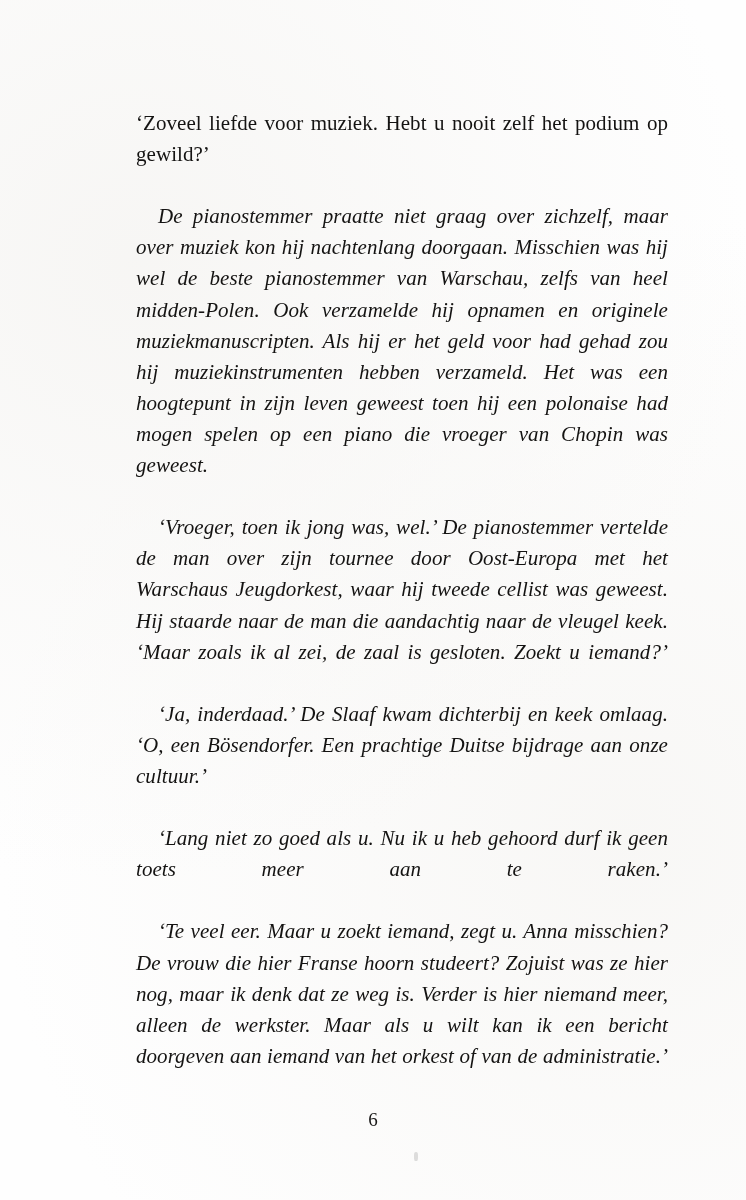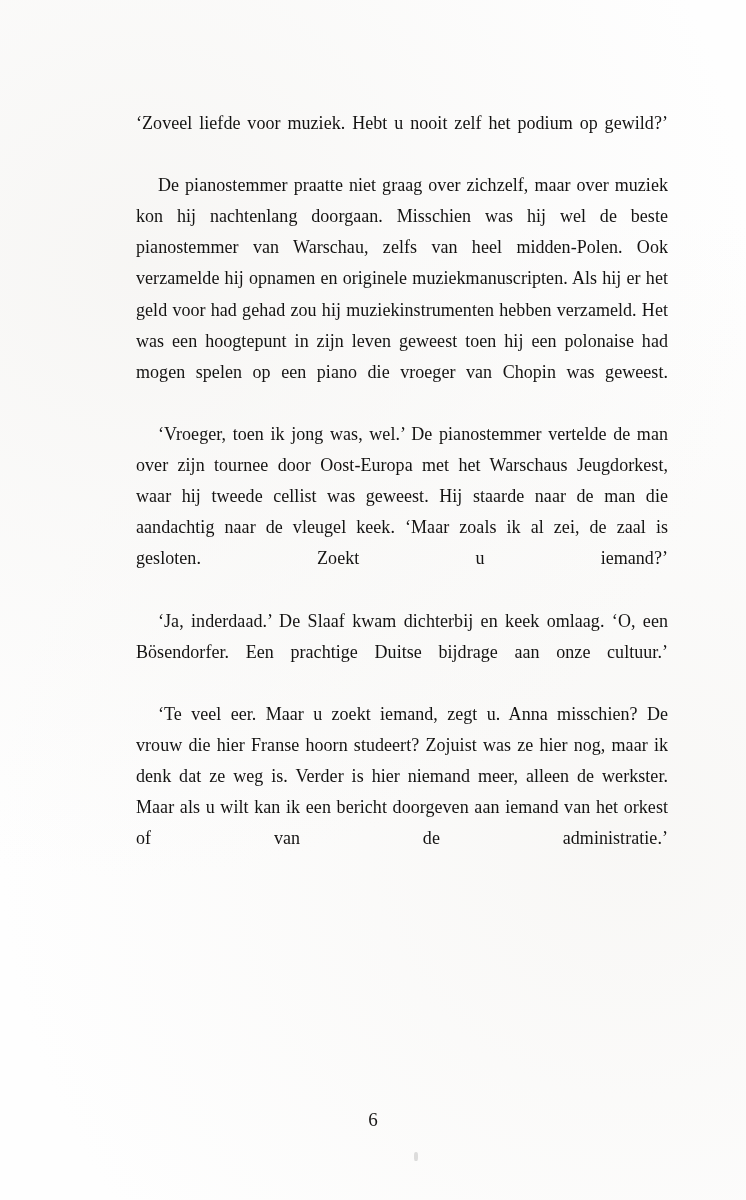--- a/index.html
+++ b/index.html
@@ -29,30 +29,31 @@
     position: absolute;
     left: 136px;
     top: 108px;
     width: 532px;
   }
 
   p.para {
     margin: 0;
     text-align: justify;
     text-justify: inter-word;
-    font-size: 18px;
+    font-size: 21px;
     line-height: 31.1px;
     letter-spacing: 0.05px;
     word-spacing: 0.2px;
     color: #141312;
     text-indent: 0;
     -webkit-font-smoothing: antialiased;
   }
   p.para.indent {
     text-indent: 22px;
+    font-style: italic;
   }
   
   p.para:after {
     content: "";
     display: inline-block;
     width: 100%;
   }
 
   #folio {
     position: absolute;
@@ -79,20 +80,21 @@
 </head>
 <body>
 
 <div id="page">
 
   <div id="textblock">
     <p class="para">‘Zoveel liefde voor muziek. Hebt u nooit zelf het podium op gewild?’</p>
     <p class="para indent">De pianostemmer praatte niet graag over zichzelf, maar over muziek kon hij nachtenlang doorgaan. Misschien was hij wel de beste pianostemmer van Warschau, zelfs van heel midden-Polen. Ook verzamelde hij opnamen en originele muziekmanuscripten. Als hij er het geld voor had gehad zou hij muziekinstrumenten hebben verzameld. Het was een hoogtepunt in zijn leven geweest toen hij een polonaise had mogen spelen op een piano die vroeger van Chopin was geweest.</p>
     <p class="para indent">‘Vroeger, toen ik jong was, wel.’ De pianostemmer vertelde de man over zijn tournee door Oost-Europa met het Warschaus Jeugdorkest, waar hij tweede cellist was geweest. Hij staarde naar de man die aandachtig naar de vleugel keek. ‘Maar zoals ik al zei, de zaal is gesloten. Zoekt u iemand?’</p>
     <p class="para indent">‘Ja, inderdaad.’ De Slaaf kwam dichterbij en keek omlaag. ‘O, een Bösendorfer. Een prachtige Duitse bijdrage aan onze cultuur.’</p>
+    <p class="para indent">‘Lang niet zo goed als u. Nu ik u heb gehoord durf ik geen toets meer aan te raken.’</p>
     <p class="para indent">‘Te veel eer. Maar u zoekt iemand, zegt u. Anna misschien? De vrouw die hier Franse hoorn studeert? Zojuist was ze hier nog, maar ik denk dat ze weg is. Verder is hier niemand meer, alleen de werkster. Maar als u wilt kan ik een bericht doorgeven aan iemand van het orkest of van de administratie.’</p>
 
   </div>
 
   <div id="folio">6</div>
 
   <div id="scan-speck"></div>
 
 </div>
 

